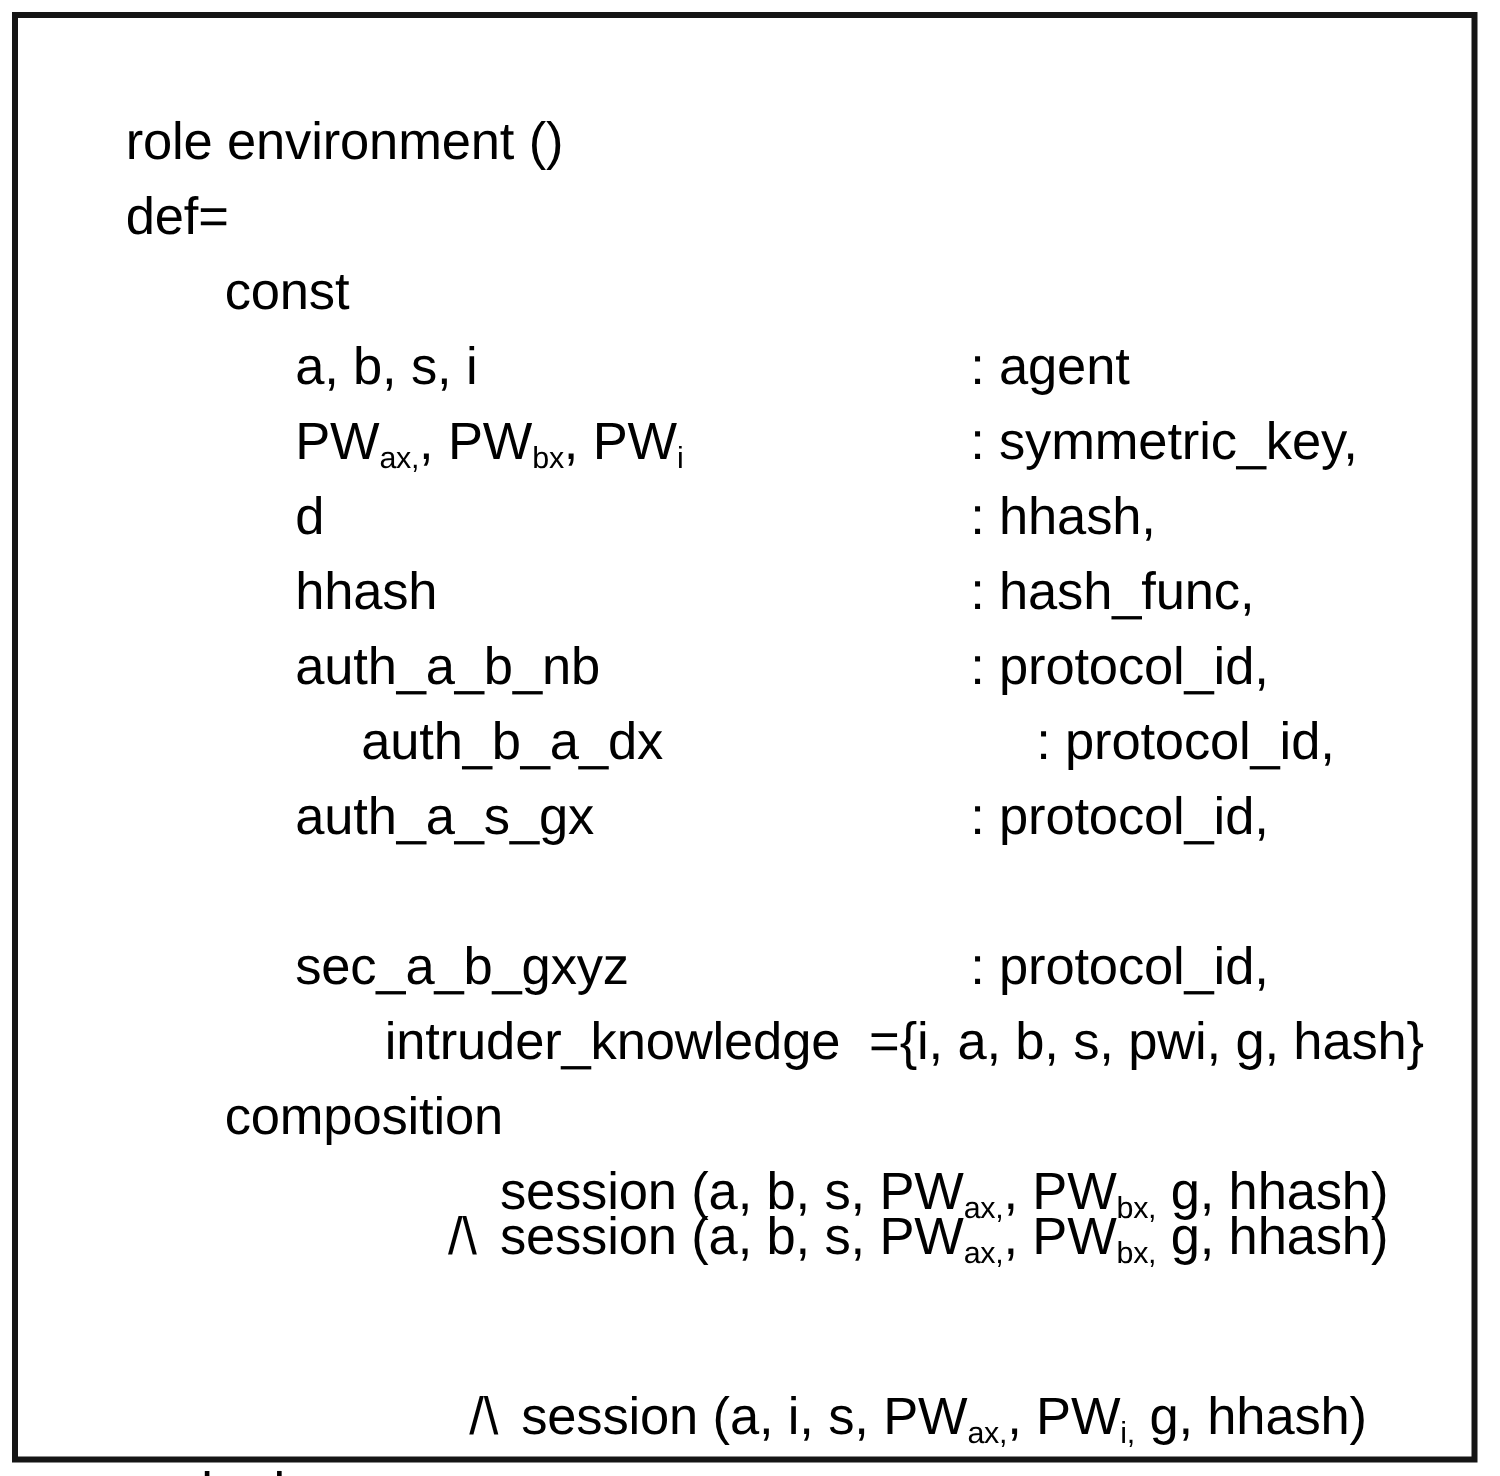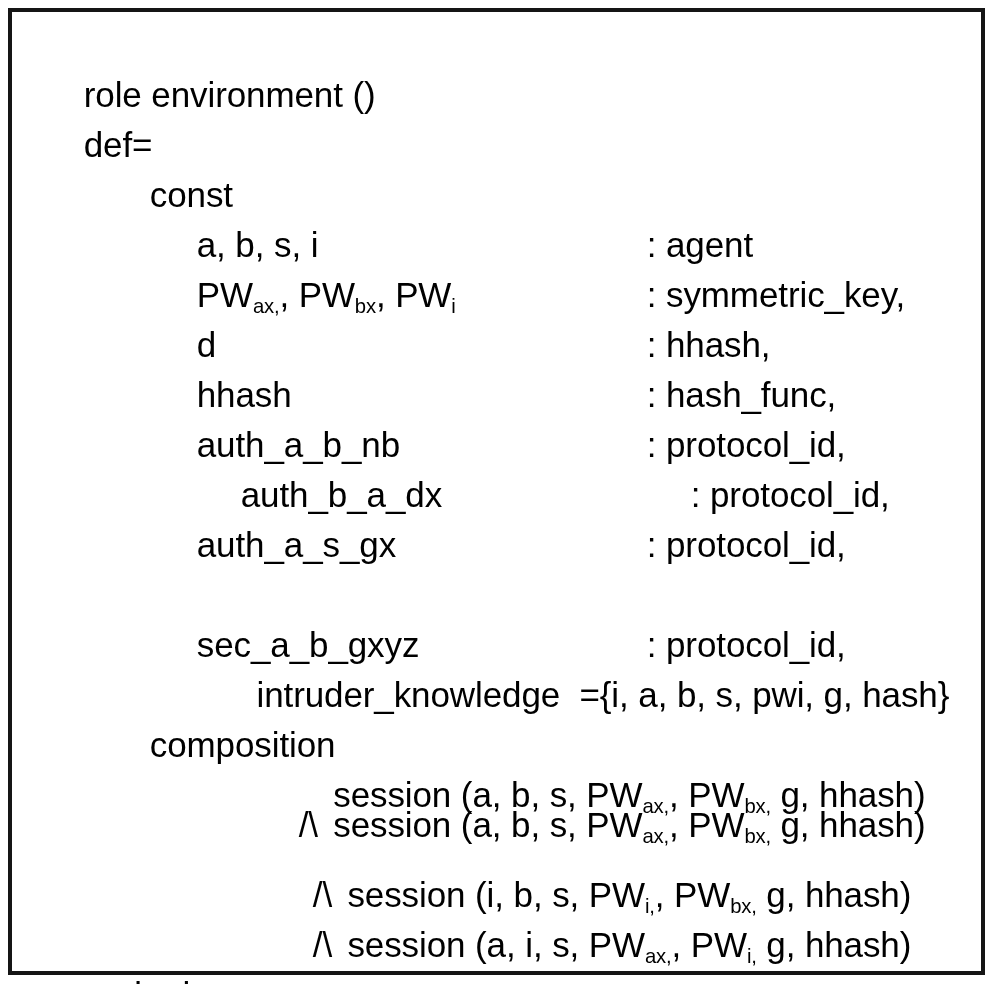--- a/index.html
+++ b/index.html
@@ -136,23 +136,20 @@
     </div>
 
     <div class="code-line ind3" style="top:708px;">
       <span class="wedge"></span><span><span>session (a, b, s, </span><span>PW</span><sub>ax,</sub><span>, </span><span>PW</span><sub>bx,</sub><span> g, hhash)</span></span>
     </div>
 
     <div class="code-line ind3" style="top:738px;">
       <span class="wedge">/\</span><span><span>session (a, b, s, </span><span>PW</span><sub>ax,</sub><span>, </span><span>PW</span><sub>bx,</sub><span> g, hhash)</span></span>
     </div>
 
-    <div class="code-line ind3" style="top:808px;">
-      <span class="wedge">/\</span><span><span>session (i, b, s, </span><span>PW</span><sub>i,</sub><span>, </span><span>PW</span><sub>bx,</sub><span> g, hhash)</span></span>
-    </div>
 
     <div class="code-line ind3" style="top:858px;">
       <span class="wedge">/\</span><span><span>session (a, i, s, </span><span>PW</span><sub>ax,</sub><span>, </span><span>PW</span><sub>i,</sub><span> g, hhash)</span></span>
     </div>
 
     <div class="code-line ind0" style="top:908px;">
       <span>end role</span>
     </div>
 
   </div>

